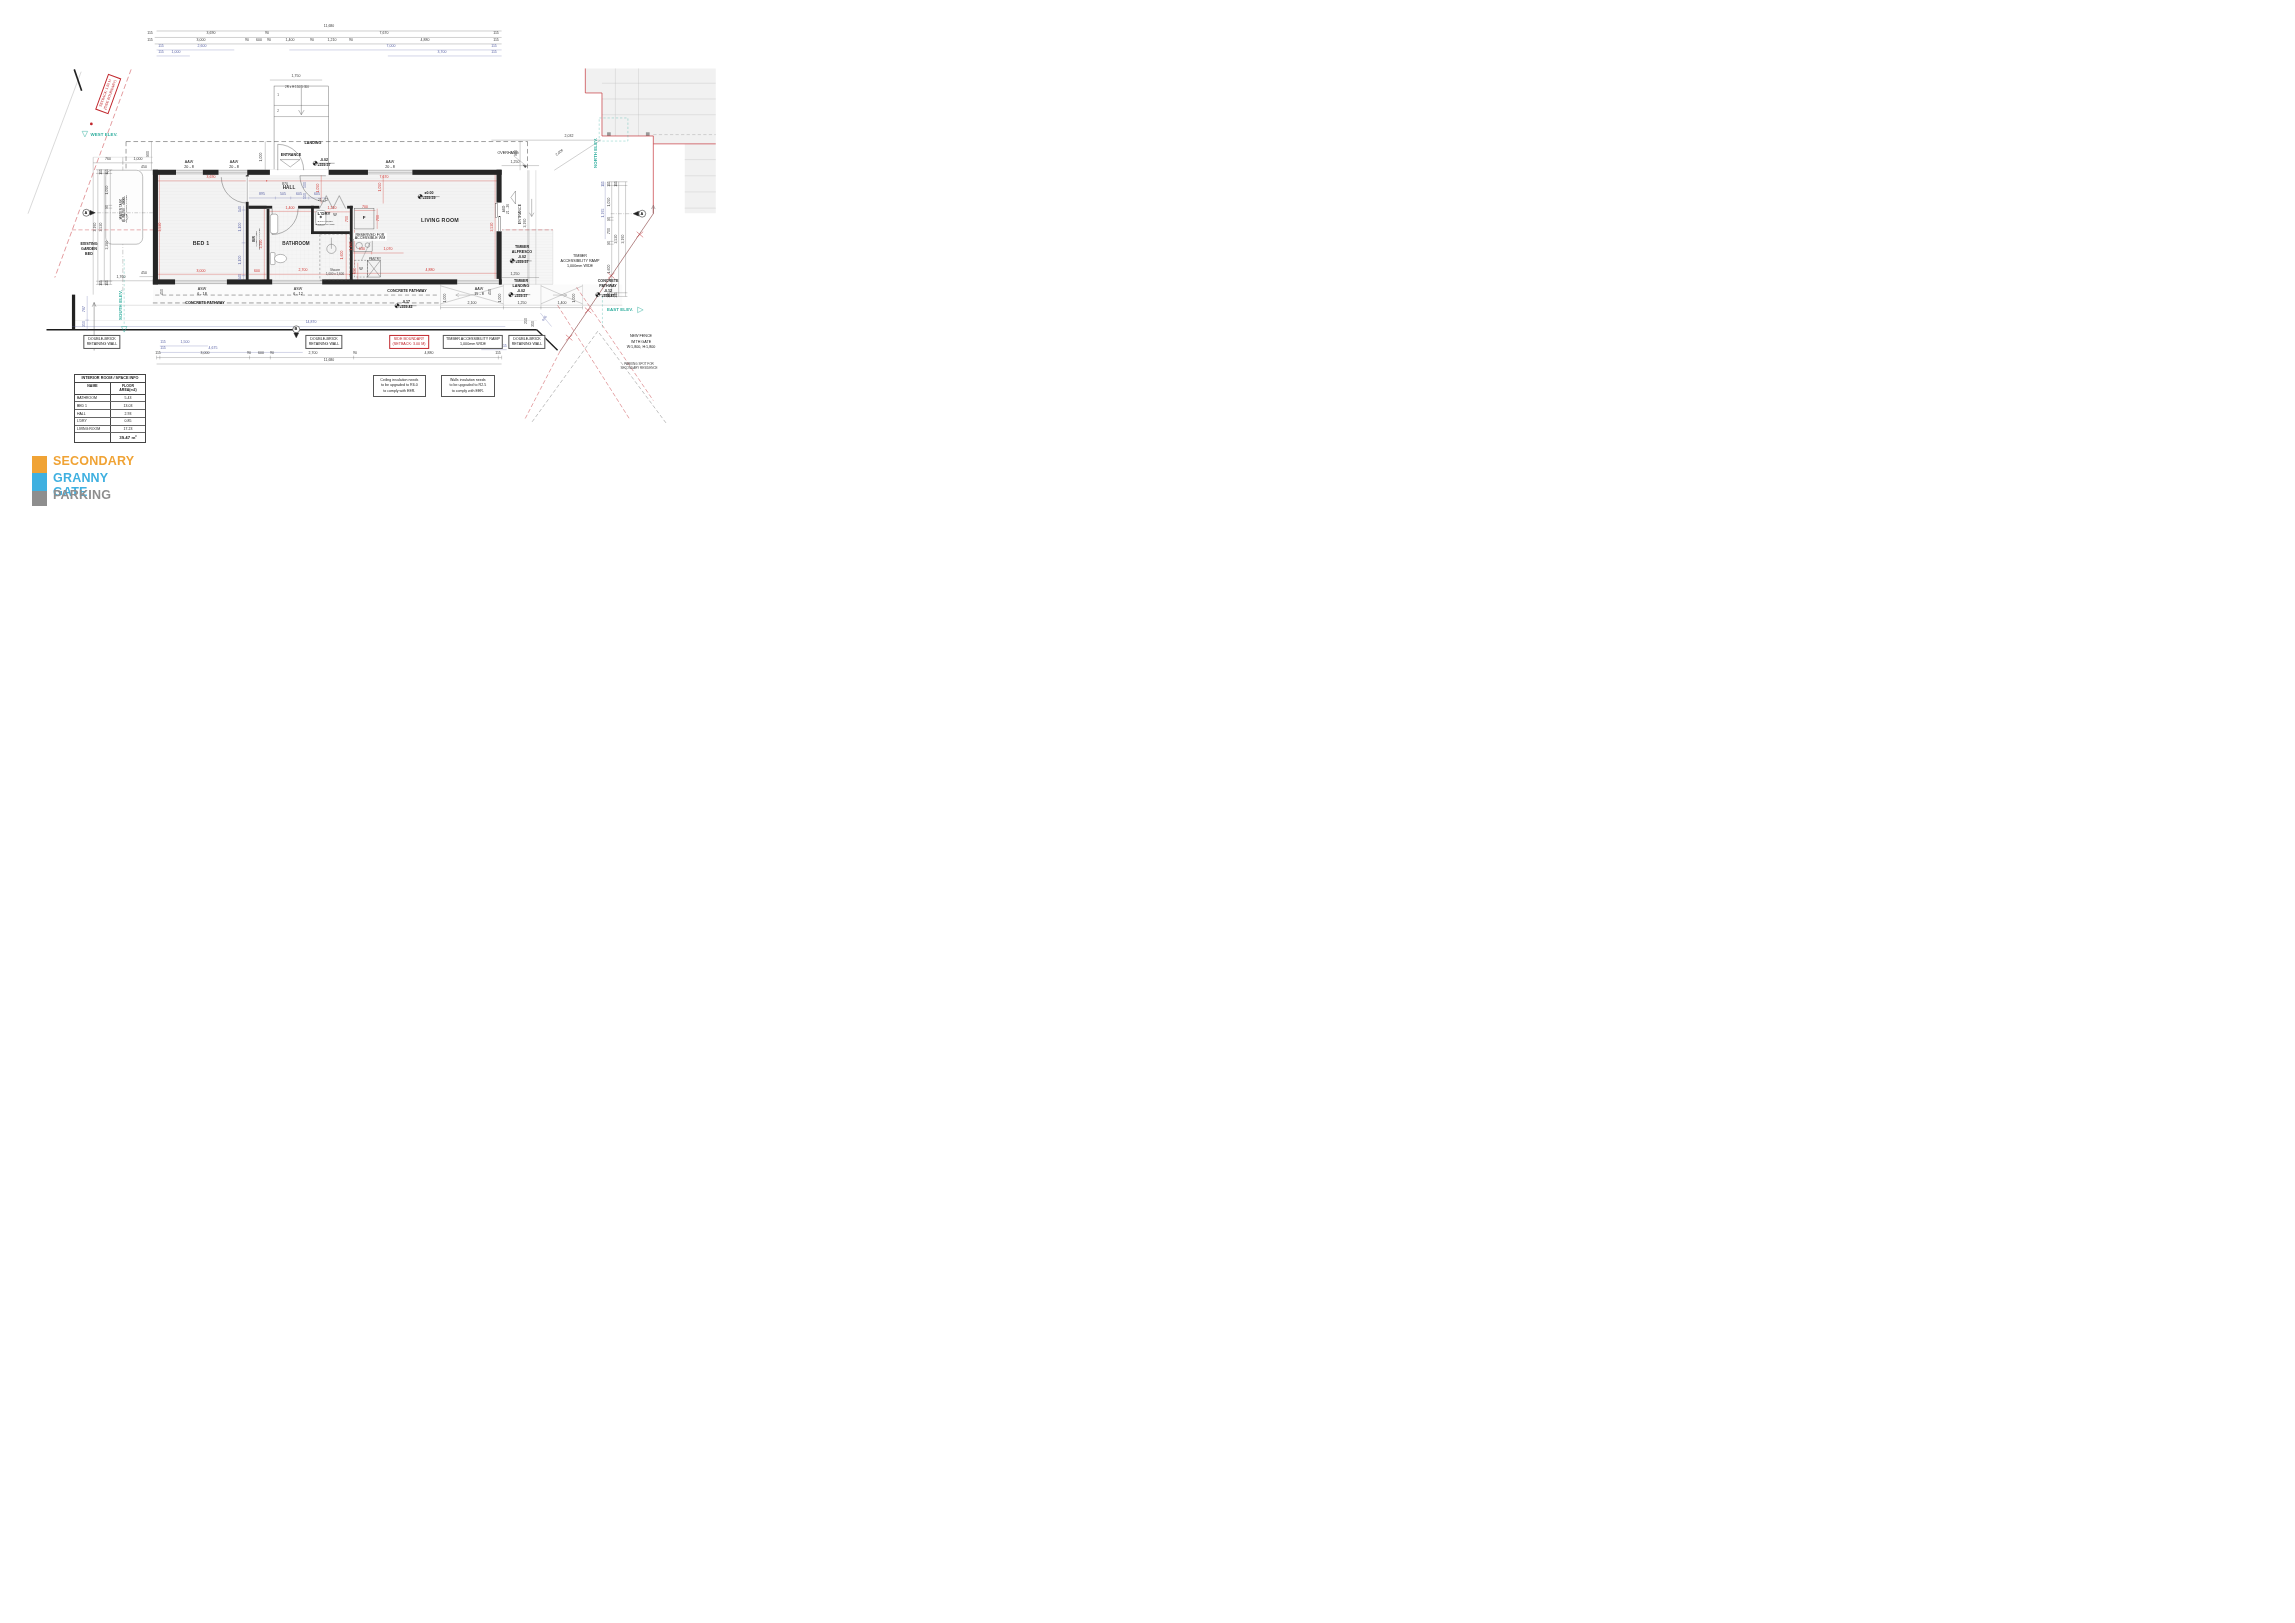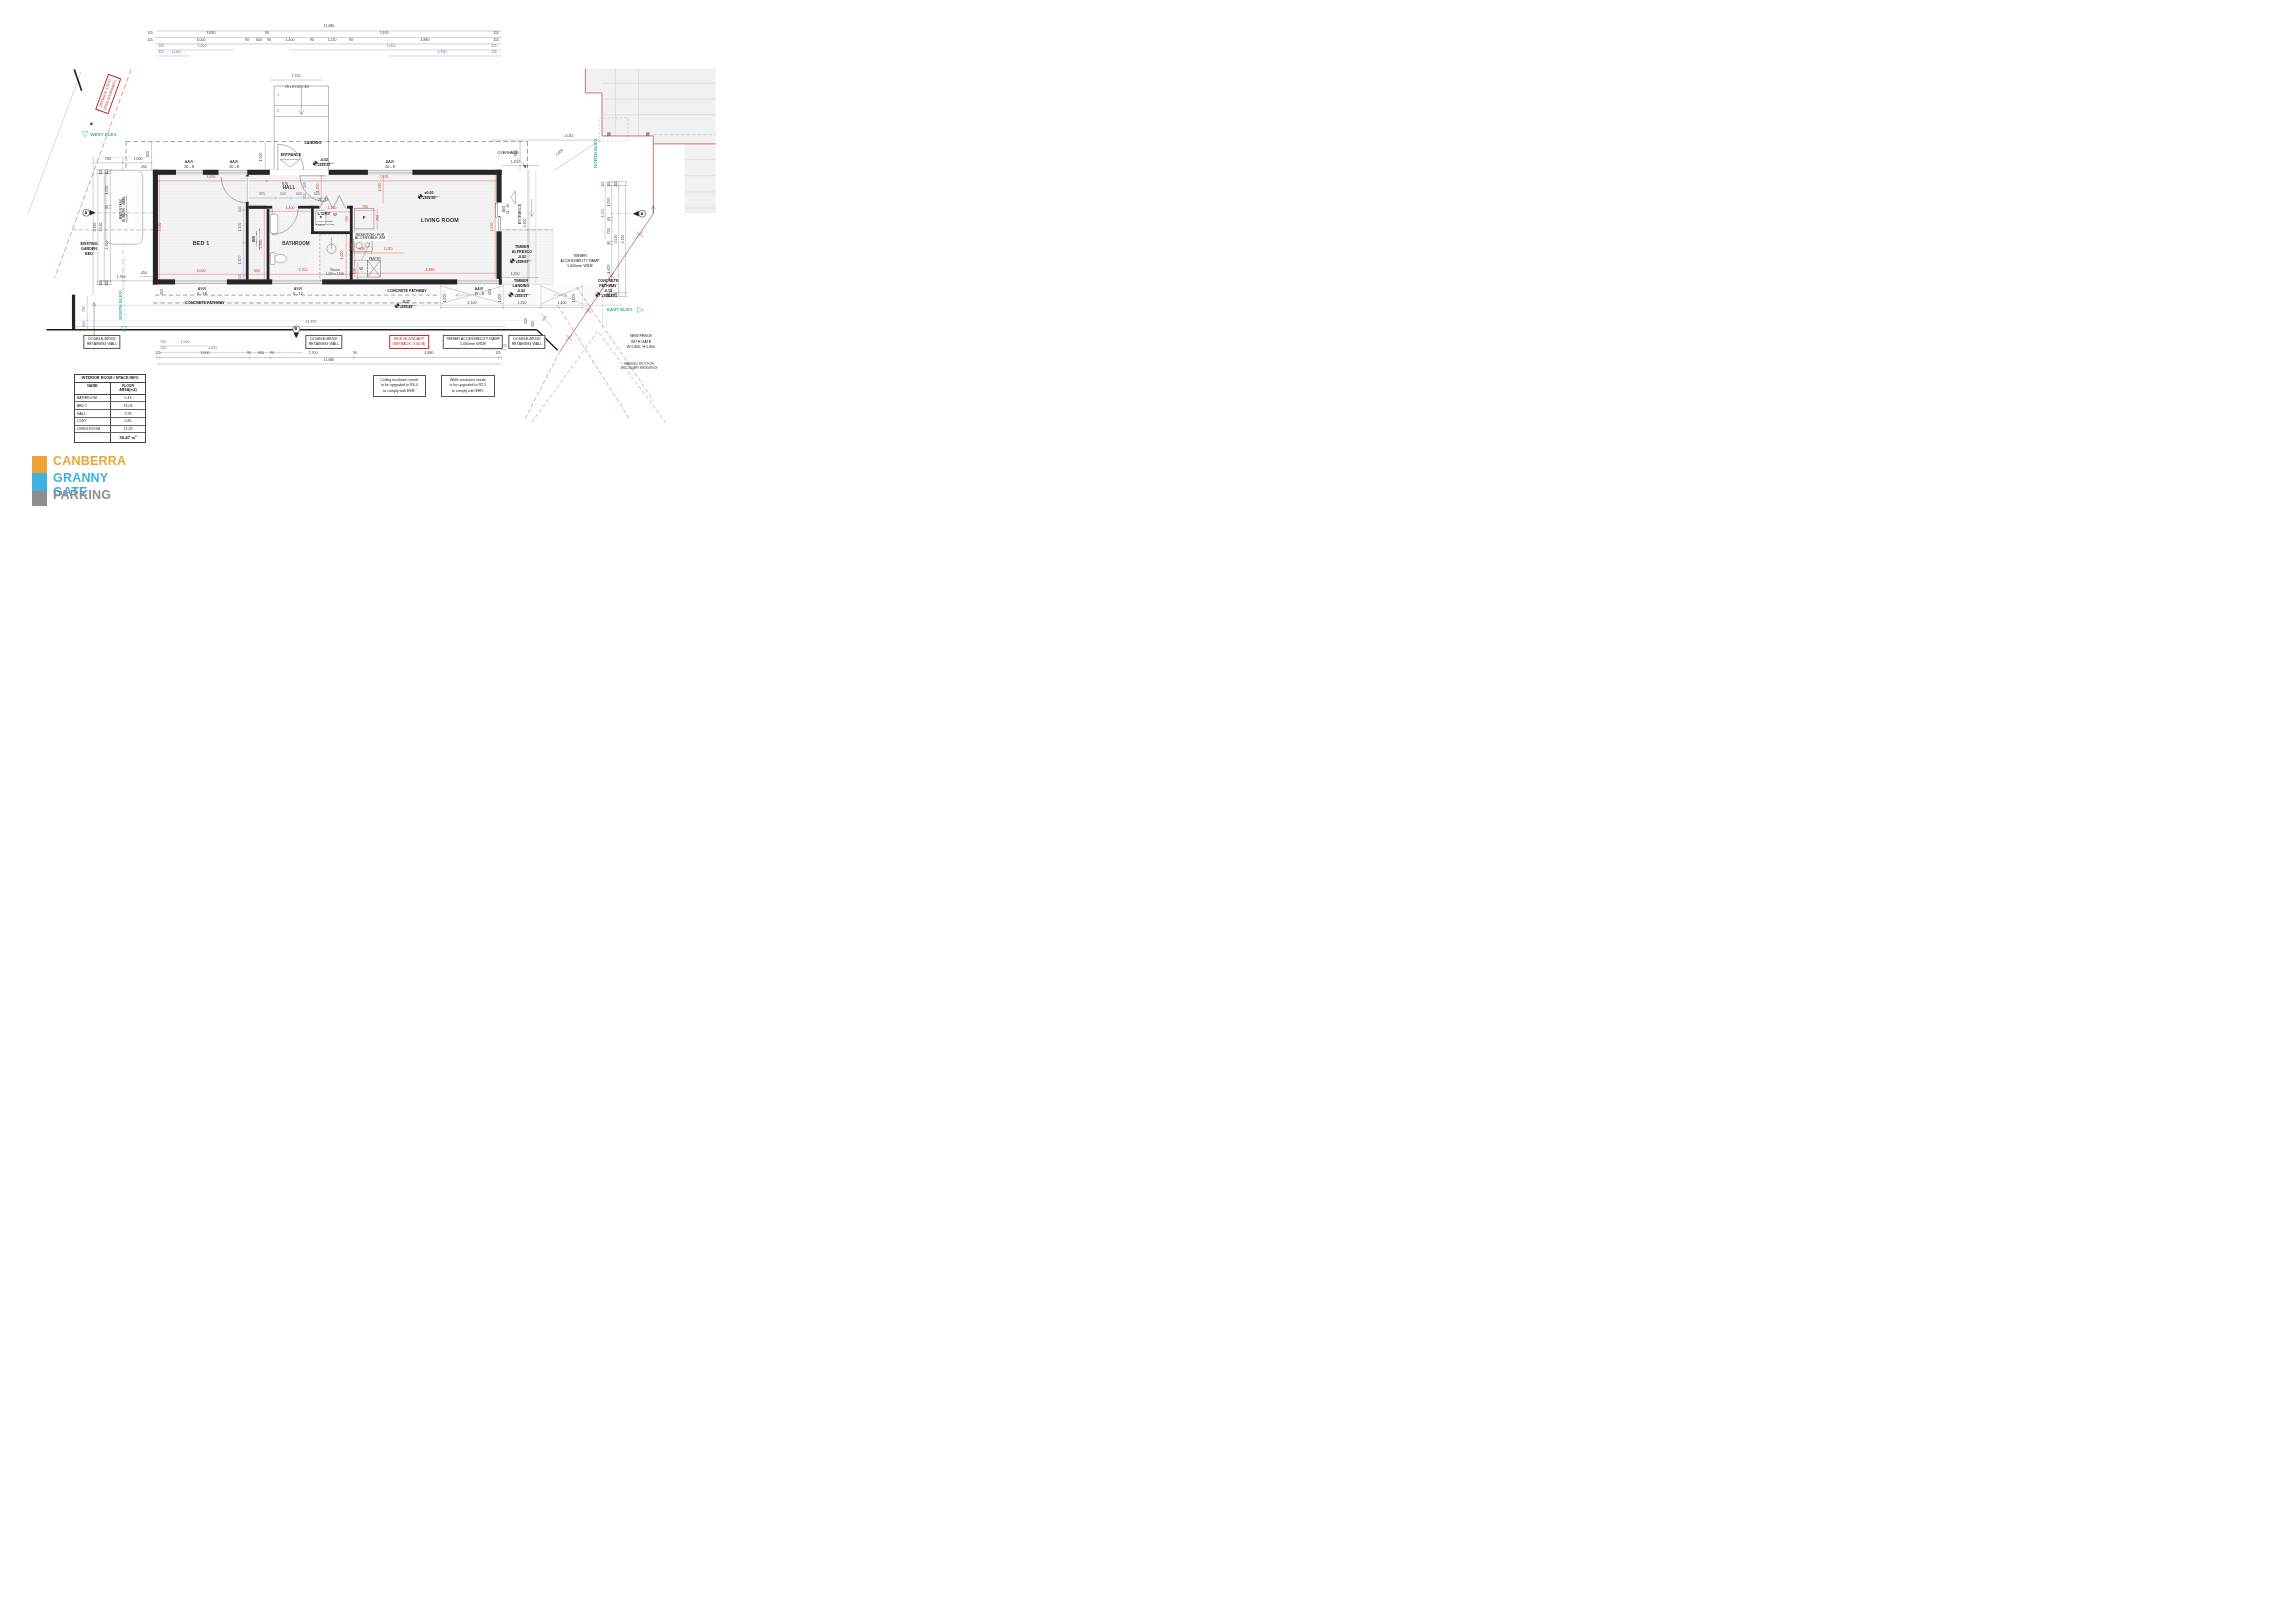--- a/index.html
+++ b/index.html
@@ -704,19 +704,19 @@
     <div class="tot">
       <div class="c1"></div>
       <div class="c2">39.47 m²</div>
     </div>
   </div>
 
   <div class="logo">
     <div class="sq" id="sq1" style="top: 0px; height: 17px; background: rgb(240, 163, 53);"></div>
     <div class="sq" id="sq2" style="top: 17px; height: 17.6px; background: rgb(63, 176, 224);"></div>
     <div class="sq" id="sq3" style="top: 35px; height: 15px; background: rgb(142, 142, 142);"></div>
-    <div class="tx" id="lg1" style="top: -1.9px; color: rgb(240, 163, 53);">CANBERRA</div>
+    <div class="tx" id="lg1" style="top: -1.9px; color: rgb(240, 163, 53);">SECONDARY</div>
     <div class="tx" id="lg2" style="top: 15.3px; color: rgb(63, 176, 224);">GRANNY GATE</div>
     <div class="tx" id="lg3" style="top: 32px; color: rgb(142, 142, 142);">PARKING</div>
   </div>
 
 </div>
 
 
 </body></html>

